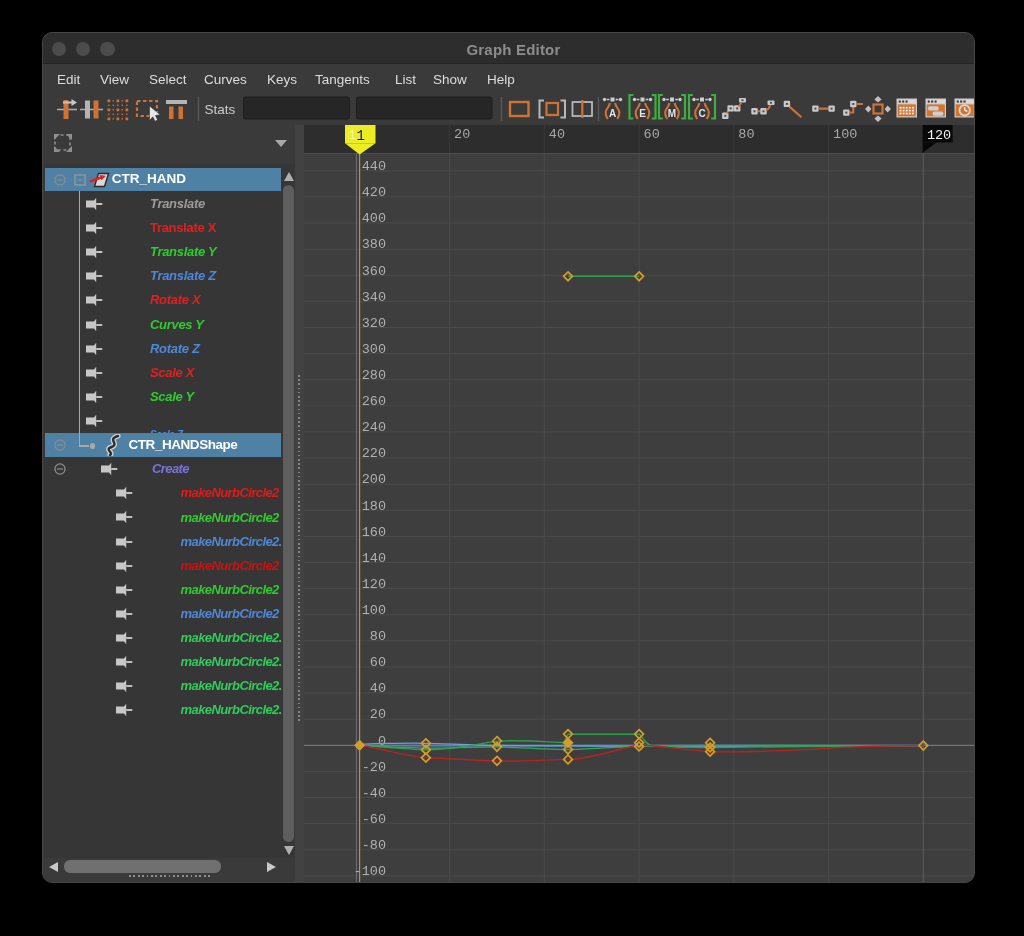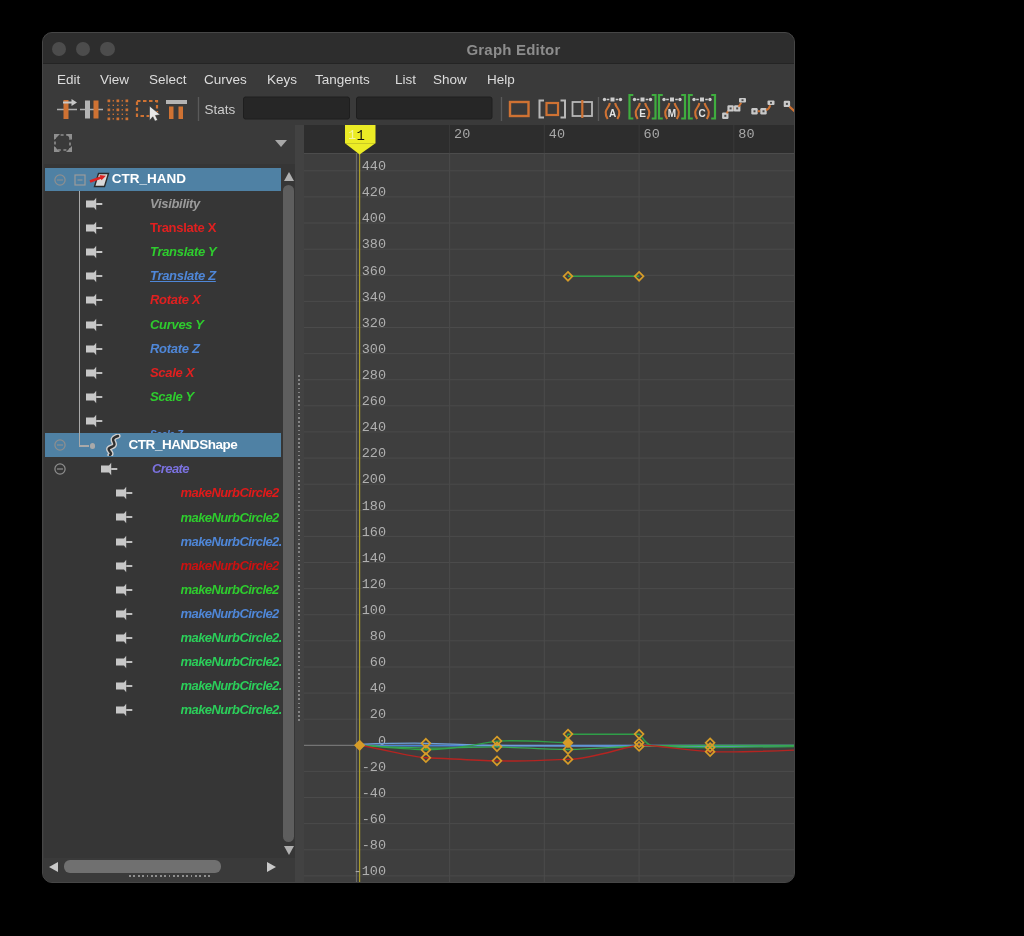--- a/index.html
+++ b/index.html
@@ -1,18 +1,18 @@
 <!DOCTYPE html>
 <html><head><meta charset="utf-8">
 <style>
 html,body{margin:0;padding:0;background:#000;width:1024px;height:936px;overflow:hidden;}
 *{box-sizing:border-box;}
 body{font-family:"Liberation Sans",sans-serif;}
 .abs{position:absolute;}
-#win{position:absolute;left:42px;top:32px;width:753px;height:851px;background:#3a3a3a;border-radius:10px;overflow:hidden;border:1px solid #464646;}
+#win{position:absolute;left:42px;top:32px;width:933px;height:851px;background:#3a3a3a;border-radius:10px;overflow:hidden;border:1px solid #464646;}
 </style></head><body>
 <div id="win">
 
 <div class="abs" style="left:0;top:0;width:941px;height:31px;background:#2d2d2d;border-bottom:1px solid #242424;"></div>
 <div class="abs" style="left:8.5px;top:8.7px;width:14.4px;height:14.4px;border-radius:50%;background:#4c4c4c;"></div>
 <div class="abs" style="left:32.8px;top:8.7px;width:14.4px;height:14.4px;border-radius:50%;background:#4c4c4c;"></div>
 <div class="abs" style="left:57.4px;top:8.7px;width:14.4px;height:14.4px;border-radius:50%;background:#4c4c4c;"></div>
 <div class="abs" style="left:0;top:8px;width:941px;text-align:center;font-size:15px;font-weight:bold;letter-spacing:0.2px;color:#8d8d8d;">Graph Editor</div>
 <div class="abs" style="left:14px;top:39px;font-size:13.5px;color:#dcdcdc;">Edit</div>
 <div class="abs" style="left:57px;top:39px;font-size:13.5px;color:#dcdcdc;">View</div>
@@ -217,36 +217,36 @@
 <svg class="abs" style="left:46px;top:136.8px;" width="24" height="20">
 <polygon points="5.5,16.5 15.5,16.5 19.5,3.5 9.5,3.5" fill="#d9d9d9" stroke="#2a2a2a" stroke-width="1.4"></polygon>
 <line x1="1" y1="11.5" x2="12" y2="7.5" stroke="#d22" stroke-width="2.6"></line>
 <polygon points="17,5.8 10.5,4.9 12.5,10.3" fill="#d22"></polygon>
 </svg>
 <div class="abs" style="left:68.8px;top:138.3px;font-size:13.5px;font-weight:bold;color:#fff;">CTR_HAND</div>
 <svg class="abs" style="left:43px;top:163.92000000000002px;" width="20" height="14">
       <path d="M0,3.6 L8,3.6 L10.2,0.8 L10.2,13.2 L8,10.4 L0,10.4 Z" fill="#c7c7c7"></path>
       <line x1="10.2" y1="7" x2="16.3" y2="7" stroke="#c7c7c7" stroke-width="1.9"></line>
     </svg>
-<div class="abs" style="left:107px;top:162.9px;font-size:13px;font-weight:bold;font-style:italic;letter-spacing:-0.3px;color:#9b9b9b;">Visibility</div>
+<div class="abs" style="left:107px;top:162.9px;font-size:13px;font-weight:bold;font-style:italic;letter-spacing:-0.3px;color:#9b9b9b;">Translate</div>
 <svg class="abs" style="left:43px;top:188.04000000000002px;" width="20" height="14">
       <path d="M0,3.6 L8,3.6 L10.2,0.8 L10.2,13.2 L8,10.4 L0,10.4 Z" fill="#c7c7c7"></path>
       <line x1="10.2" y1="7" x2="16.3" y2="7" stroke="#c7c7c7" stroke-width="1.9"></line>
     </svg>
 <div class="abs" style="left:107px;top:187.0px;font-size:13px;font-weight:bold;letter-spacing:-0.3px;color:#e02020;">Translate X</div>
 <svg class="abs" style="left:43px;top:212.16000000000003px;" width="20" height="14">
       <path d="M0,3.6 L8,3.6 L10.2,0.8 L10.2,13.2 L8,10.4 L0,10.4 Z" fill="#c7c7c7"></path>
       <line x1="10.2" y1="7" x2="16.3" y2="7" stroke="#c7c7c7" stroke-width="1.9"></line>
     </svg>
 <div class="abs" style="left:107px;top:211.2px;font-size:13px;font-weight:bold;font-style:italic;letter-spacing:-0.3px;color:#2ecc2e;">Translate Y</div>
 <svg class="abs" style="left:43px;top:236.28000000000003px;" width="20" height="14">
       <path d="M0,3.6 L8,3.6 L10.2,0.8 L10.2,13.2 L8,10.4 L0,10.4 Z" fill="#c7c7c7"></path>
       <line x1="10.2" y1="7" x2="16.3" y2="7" stroke="#c7c7c7" stroke-width="1.9"></line>
     </svg>
-<div class="abs" style="left:107px;top:235.3px;font-size:13px;font-weight:bold;font-style:italic;letter-spacing:-0.3px;color:#4f87d8;text-decoration:underline;">Translate Z</div>
+<div class="abs" style="left:107px;top:235.3px;font-size:13px;font-weight:bold;font-style:italic;letter-spacing:-0.3px;color:#4f87d8;">Translate Z</div>
 <svg class="abs" style="left:43px;top:260.40000000000003px;" width="20" height="14">
       <path d="M0,3.6 L8,3.6 L10.2,0.8 L10.2,13.2 L8,10.4 L0,10.4 Z" fill="#c7c7c7"></path>
       <line x1="10.2" y1="7" x2="16.3" y2="7" stroke="#c7c7c7" stroke-width="1.9"></line>
     </svg>
 <div class="abs" style="left:107px;top:259.4px;font-size:13px;font-weight:bold;font-style:italic;letter-spacing:-0.3px;color:#e02020;">Rotate X</div>
 <svg class="abs" style="left:43px;top:284.52px;" width="20" height="14">
       <path d="M0,3.6 L8,3.6 L10.2,0.8 L10.2,13.2 L8,10.4 L0,10.4 Z" fill="#c7c7c7"></path>
       <line x1="10.2" y1="7" x2="16.3" y2="7" stroke="#c7c7c7" stroke-width="1.9"></line>
     </svg>
 <div class="abs" style="left:107px;top:283.5px;font-size:13px;font-weight:bold;font-style:italic;letter-spacing:-0.3px;color:#2ecc2e;">Curves Y</div>

